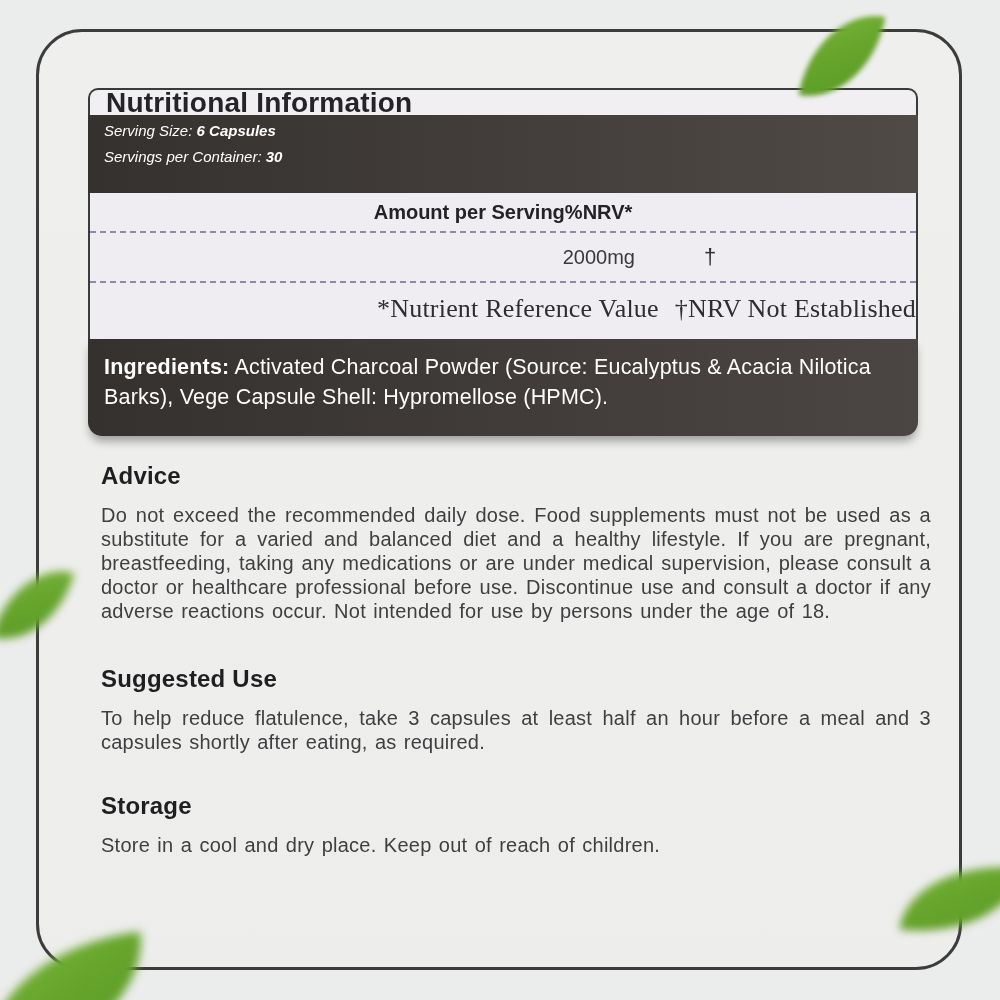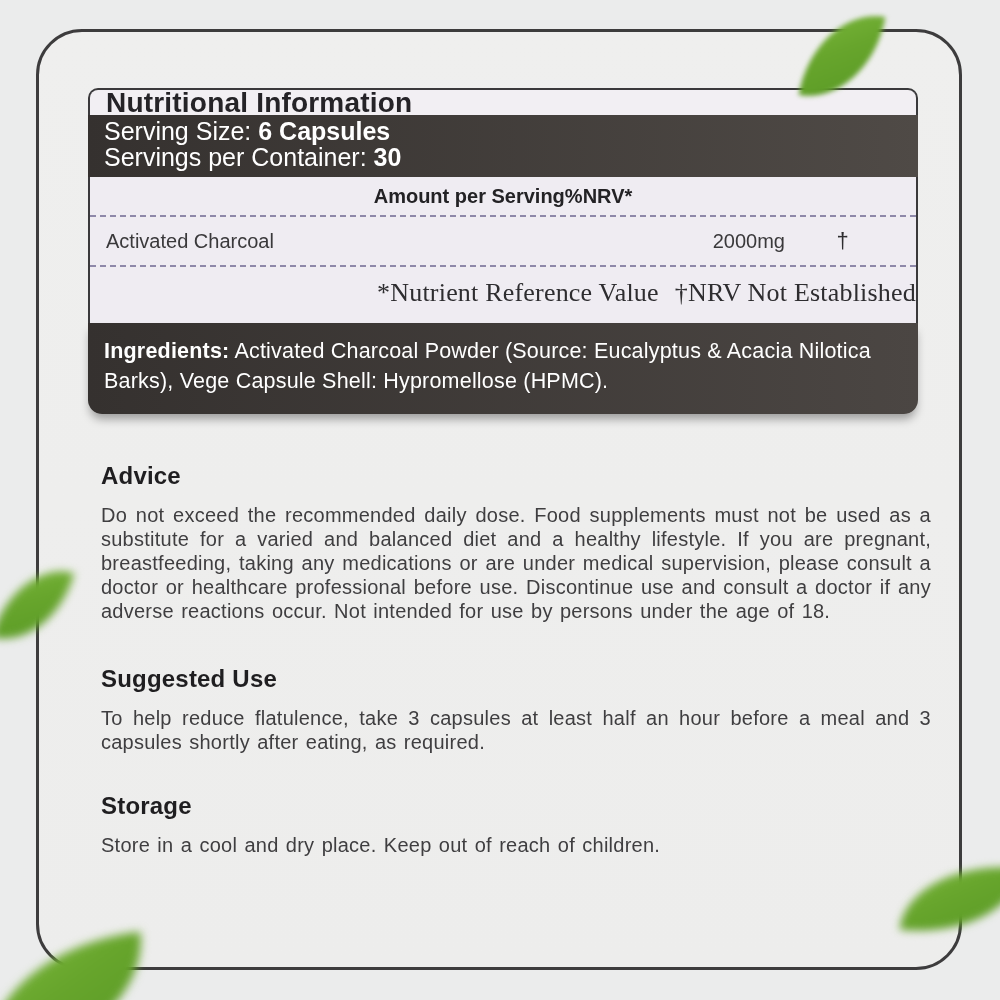--- a/index.html
+++ b/index.html
@@ -18,21 +18,21 @@
   
   .panel{position:absolute;left:88px;top:88px;width:830px;z-index:2;}
   .panel-title{
     box-sizing:border-box;height:27px;background:#f2eff3;
     border:2px solid #3a393b;border-bottom:none;border-radius:10px 10px 0 0;
     display:flex;align-items:center;padding:0 16px;
     font-size:28px;font-weight:bold;color:#252327;letter-spacing:.2px;
   }
   .panel-serving{
     box-sizing:border-box;background:linear-gradient(90deg,#35312f 0%,#4f4a46 100%);
-    color:#ffffff;padding:3px 16px 7px;font-size:25px;line-height:26px;
+    color:#ffffff;padding:3px 16px 23px;font-size:15px;line-height:26px;font-style:italic;
   }
   .panel-serving b{font-weight:bold;}
   .panel-body{
     box-sizing:border-box;background:#efecf2;
     border-left:2px solid #3a393b;border-right:2px solid #3a393b;
   }
   .row-head{
     display:flex;justify-content:center;align-items:center;
     padding:8px 16px 7px;font-weight:bold;font-size:20px;color:#232225;
   }
@@ -43,21 +43,21 @@
   }
   .row-data .amount{text-align:right;}
   .row-data .nrv{text-align:center;font-size:22px;color:#2e2d30;}
   .row-foot{
     text-align:right;padding:11px 0 15px;font-size:26px;color:#2e2d30;letter-spacing:.2px;font-family:Liberation Serif, serif;
   }
   .row-foot .gap{display:inline-block;width:16px;}
   .panel-ingredients{
     box-sizing:border-box;background:linear-gradient(90deg,#35312f 0%,#4b4643 100%);
     color:#ffffff;border-radius:0 0 14px 14px;
-    padding:13px 16px 18px;font-size:21.5px;line-height:30px;letter-spacing:.2px;
+    padding:13px 16px 24px;font-size:21.5px;line-height:30px;letter-spacing:.2px;
     box-shadow:0 7px 10px -2px rgba(0,0,0,.35);
   }
   .panel-ingredients b{font-weight:bold;}
   
   .content{position:absolute;left:101px;top:462px;width:830px;z-index:2;}
   .sec-heading{
     font-size:24px;font-weight:bold;color:#1f1e20;margin:0 0 13px;letter-spacing:.2px;
   }
   .sec-body{
     font-size:20px;line-height:24px;color:#3f3e40;margin:0;
@@ -97,21 +97,20 @@
     <div><span>Servings per Container: </span><b>30</b></div>
   </div>
 
   <div class="panel-body">
     <div class="row-head">
       <span>Amount per Serving</span>
       <span>%NRV*</span>
     </div>
     <div class="dash"></div>
     <div class="row-data">
-      <span class="name">Activated Charcoal</span>
       <span class="amount">2000mg</span>
       <span class="nrv">†</span>
     </div>
     <div class="dash"></div>
     <div class="row-foot">
       <span>*Nutrient Reference Value</span><span class="gap"></span><span>†NRV Not Established</span>
     </div>
   </div>
 
   <div class="panel-ingredients">

